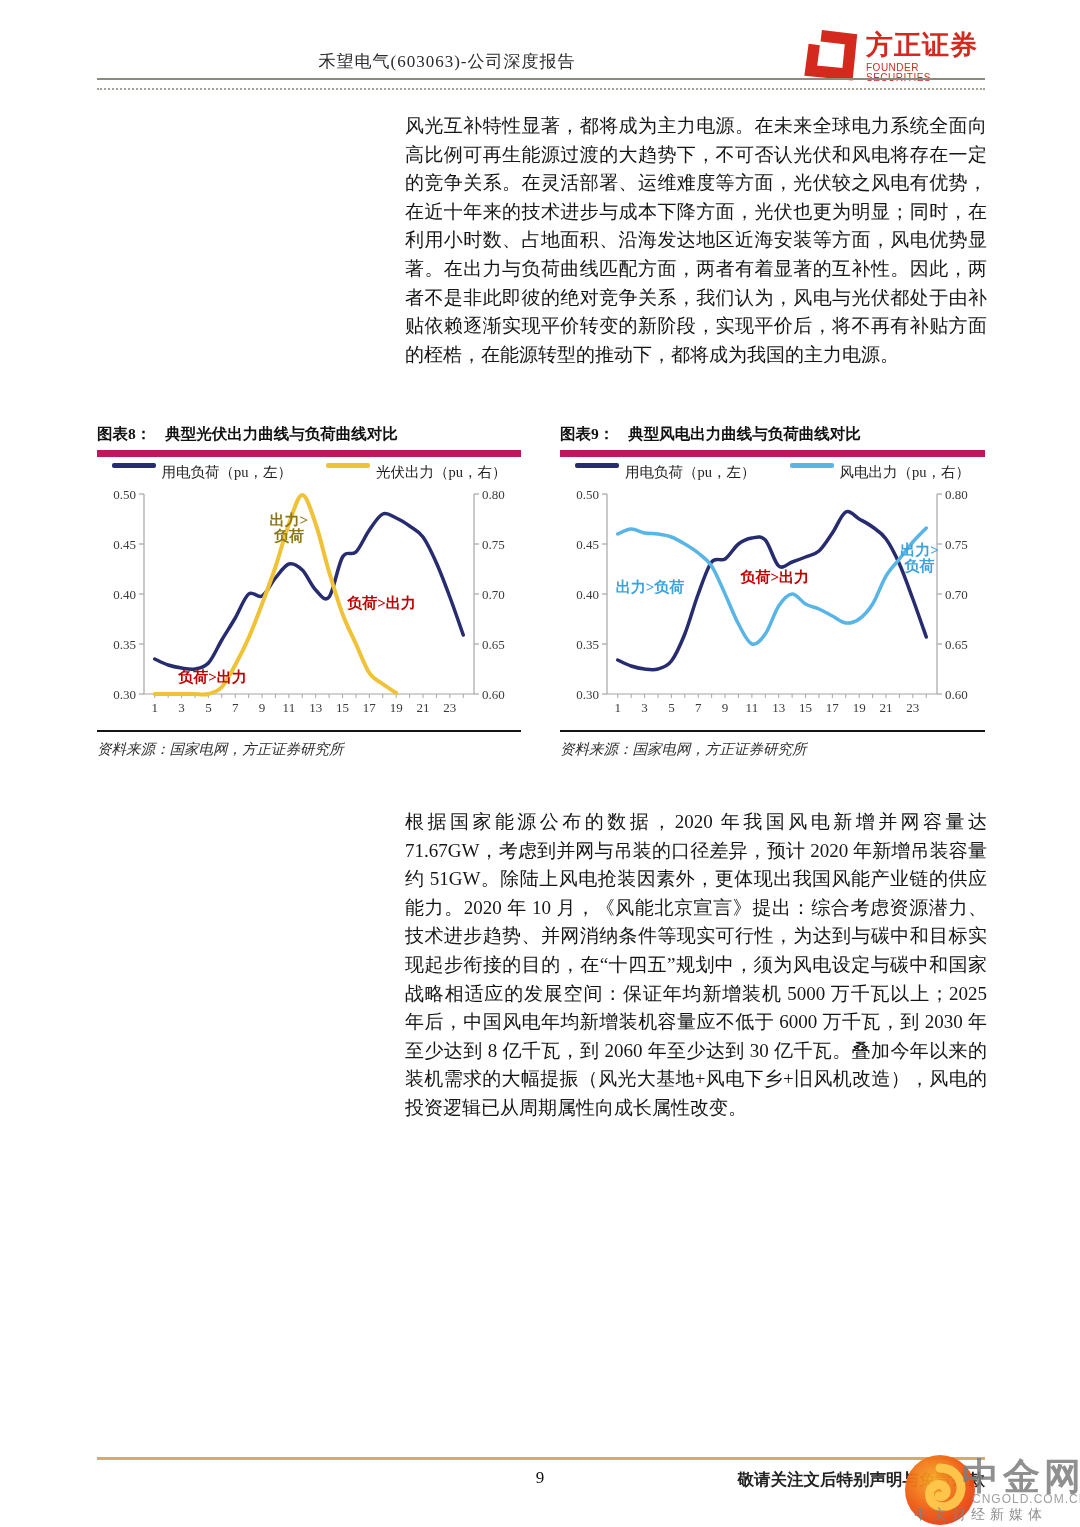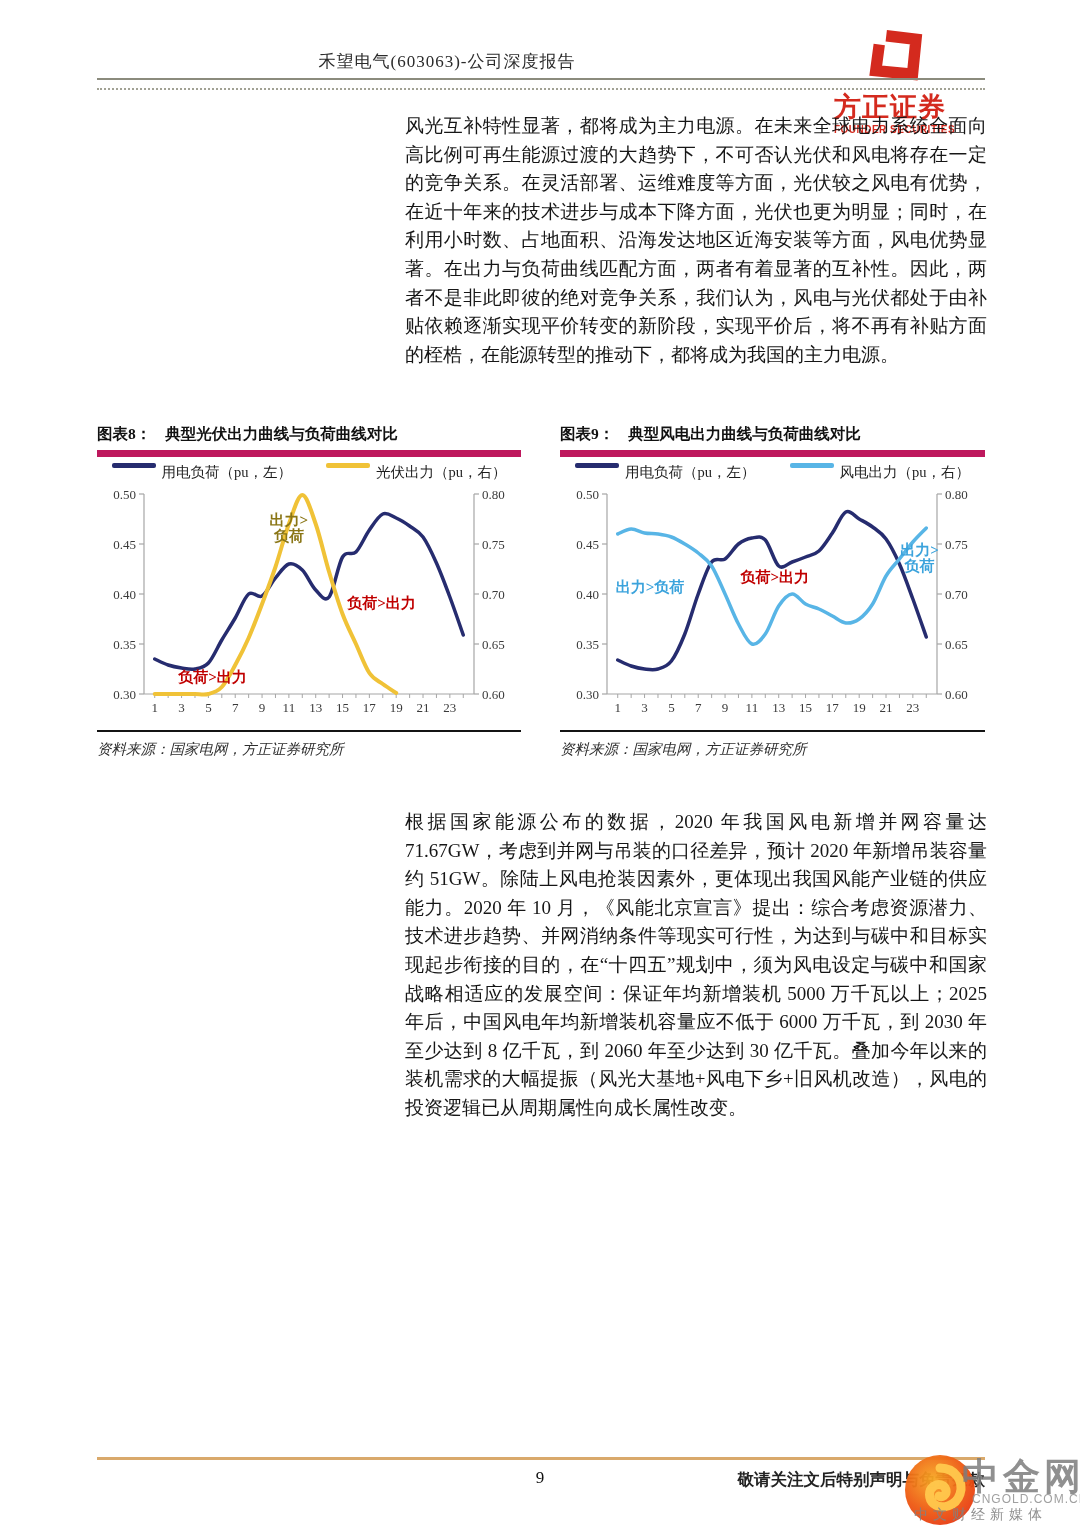--- a/index.html
+++ b/index.html
@@ -1,24 +1,24 @@
 <!DOCTYPE html>
 <html><head>
 <meta charset="utf-8">
 <style>
   html,body{margin:0;padding:0;background:#ffffff;}
   .page{position:relative;width:1080px;height:1527px;background:#fff;overflow:hidden;
         font-family:"Liberation Serif","DejaVu Serif",serif;color:#1a1a1a;}
   
   .hdr-title{position:absolute;top:50px;left:97px;width:700px;text-align:center;
              font-size:17px;letter-spacing:1px;color:#2b2b2b;}
-  .hdr-logo{position:absolute;top:28px;left:802px;width:185px;display:flex;align-items:center;gap:8px;flex-direction:column;}
+  .hdr-logo{position:absolute;top:28px;left:802px;width:185px;display:flex;align-items:center;gap:8px;}
   .hdr-logo .txt{display:flex;flex-direction:column;line-height:1;}
   .hdr-logo .cn{font-size:27px;font-weight:bold;color:#d42a1e;font-family:"Liberation Sans",sans-serif;letter-spacing:1px;}
-  .hdr-logo .en{font-size:10px;font-weight:bold;color:#d42a1e;font-family:"Liberation Sans",sans-serif;letter-spacing:.5px;margin-top:4px;}
+  .hdr-logo .en{font-size:10px;font-weight:normal;color:#d42a1e;font-family:"Liberation Sans",sans-serif;letter-spacing:.5px;margin-top:4px;}
   .hdr-rule{position:absolute;top:78px;left:97px;width:888px;height:2px;background:#8b8b7d;}
   .hdr-dots{position:absolute;top:88px;left:97px;width:888px;border-top:2px dotted #a2a295;}
   
   .para{position:absolute;left:405px;width:582px;font-size:19px;line-height:28.6px;
         text-align:justify;color:#161616;}
   .para1{top:112px;}
   .para2{top:808px;}
   
   .fig{position:absolute;top:424px;}
   .fig8{left:97px;width:424px;}

